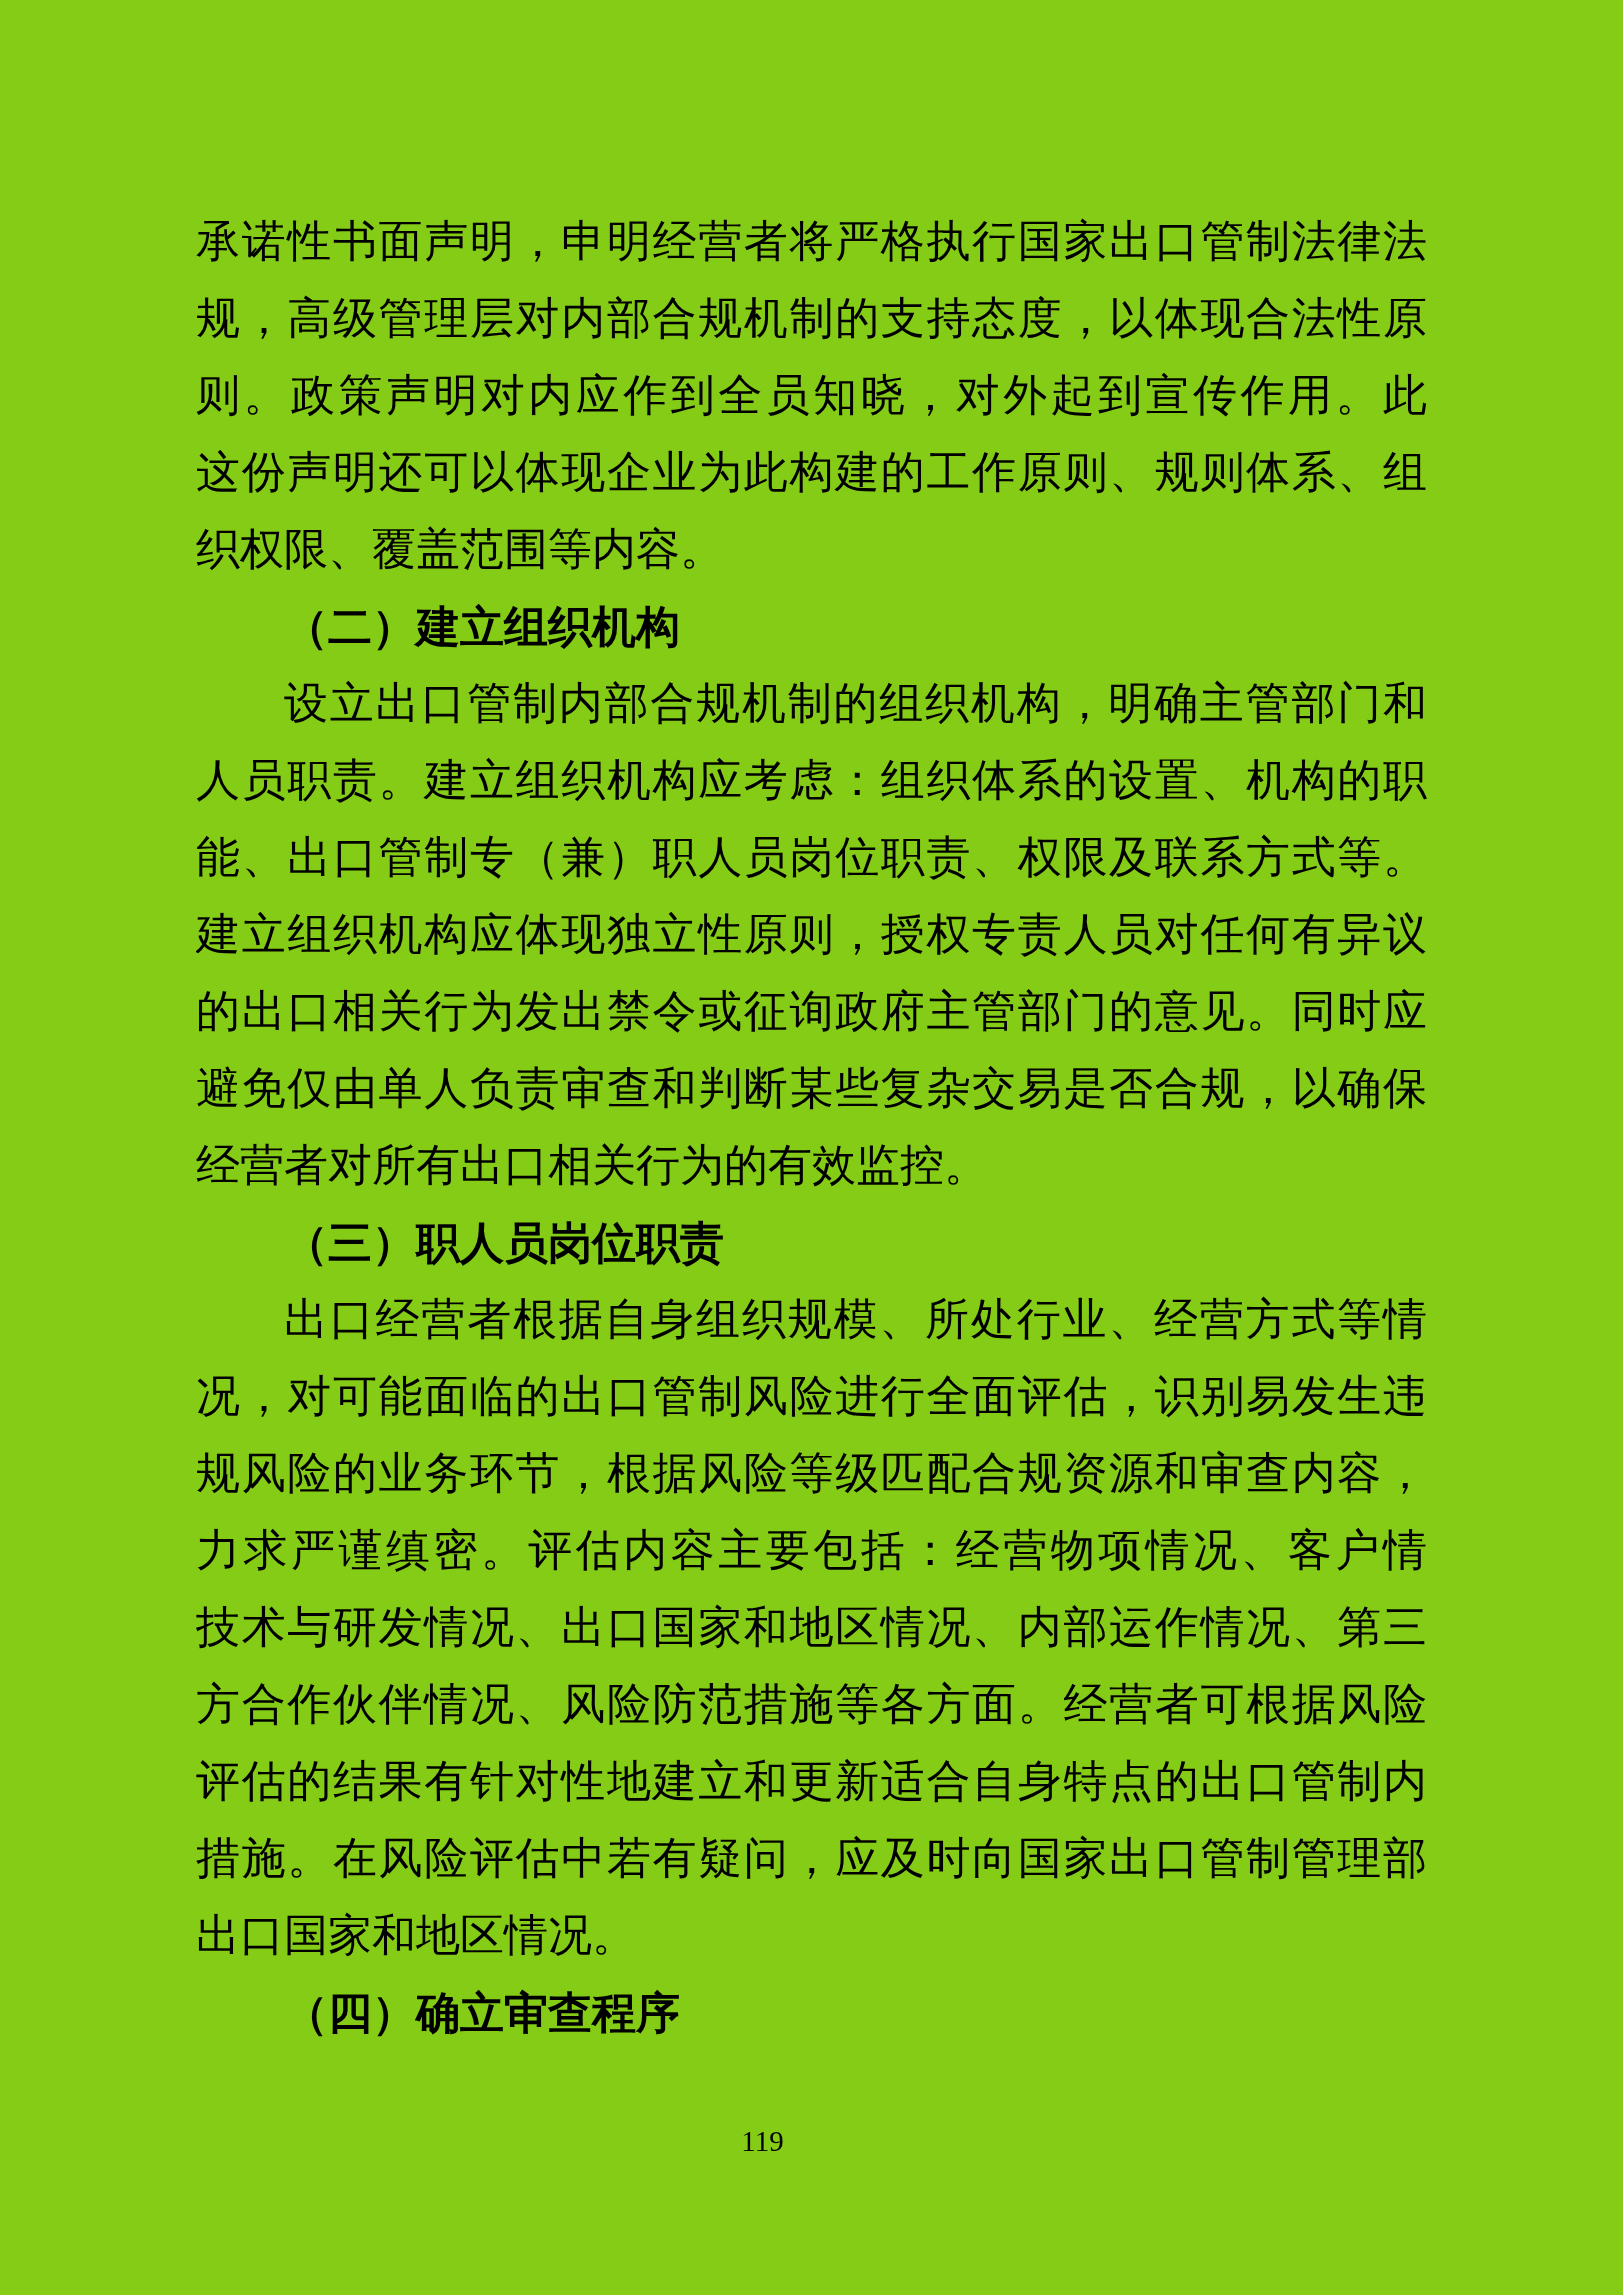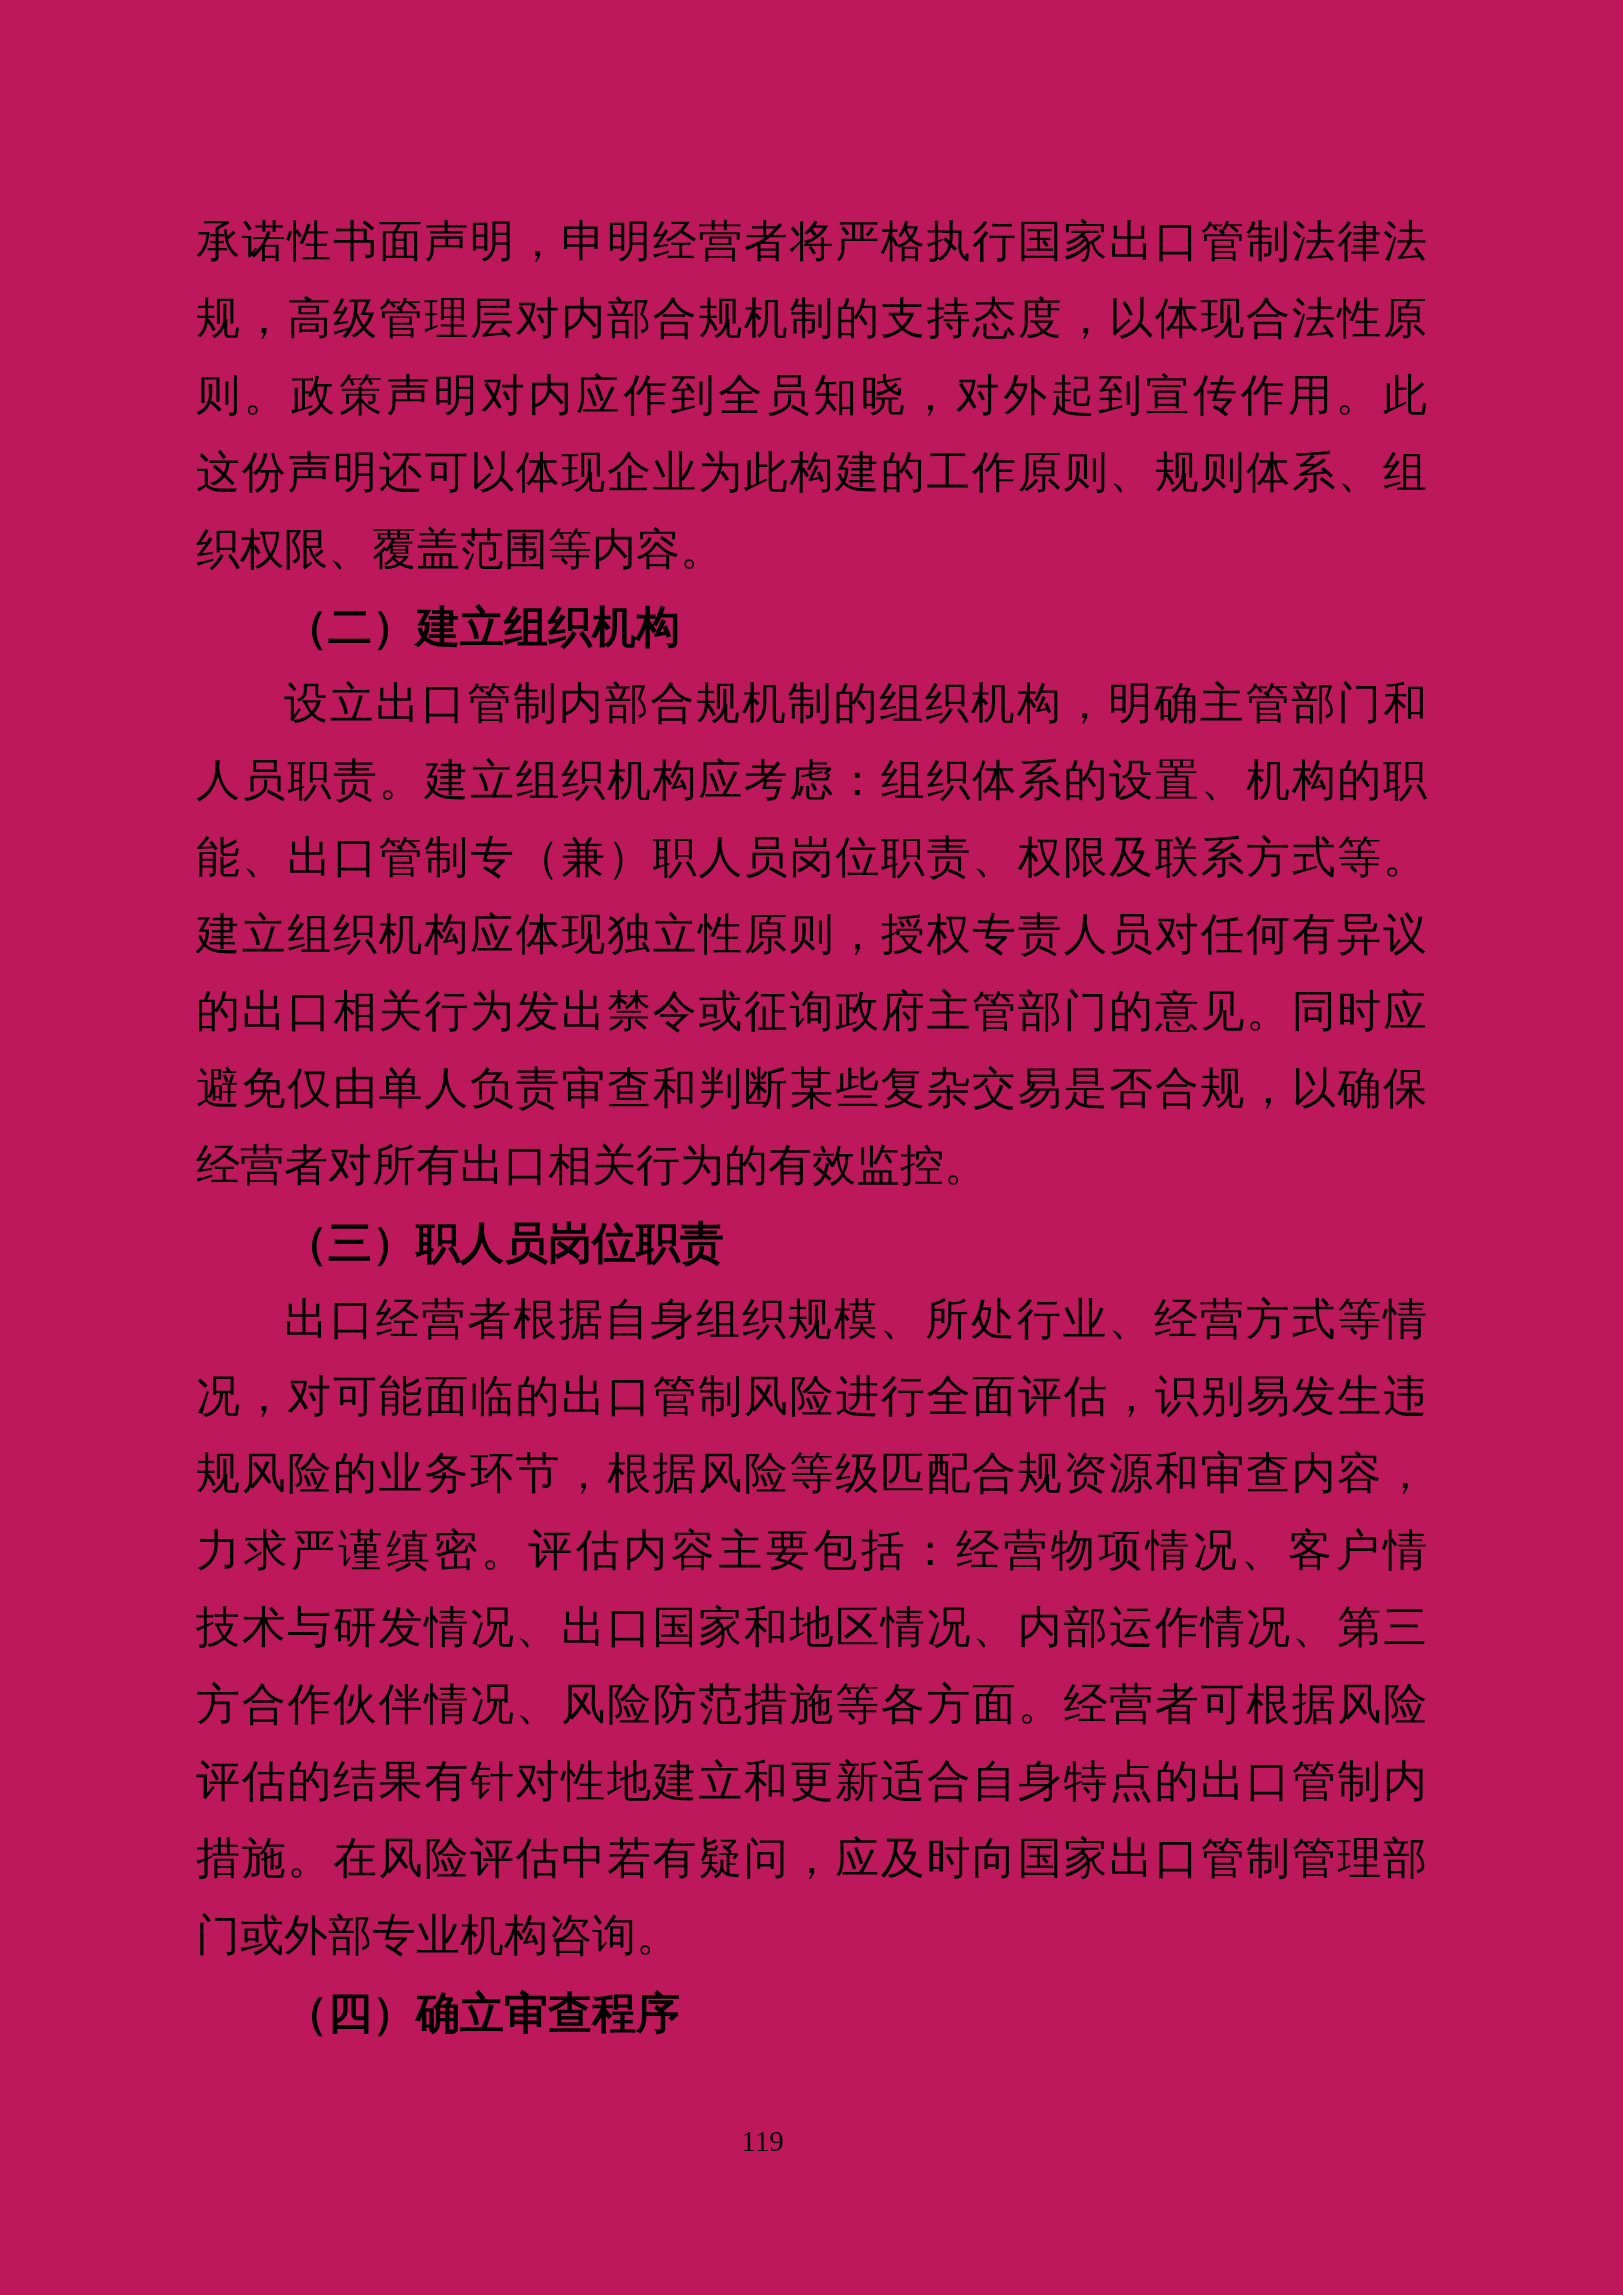--- a/index.html
+++ b/index.html
@@ -4,21 +4,21 @@
 <style>
   html, body {
     margin: 0;
     padding: 0;
     background: #ffffff;
   }
   .page {
     position: relative;
     width: 1623px;
     height: 2295px;
-    background: #be185d;
+    background: #84cc16;
     overflow: hidden;
     font-family: "Liberation Serif", "DejaVu Serif", serif;
     color: #000000;
   }
   .doc-body {
     position: absolute;
     top: 203px;
     left: 196px;
     width: 1231px;
   }
@@ -85,20 +85,20 @@
       <div class="line last">经营者对所有出口相关行为的有效监控。</div>
       <div class="line heading">（三）职人员岗位职责</div>
       <div class="line first">出口经营者根据自身组织规模、所处行业、经营方式等情</div>
       <div class="line cont">况，对可能面临的出口管制风险进行全面评估，识别易发生违</div>
       <div class="line cont">规风险的业务环节，根据风险等级匹配合规资源和审查内容，</div>
       <div class="line cont">力求严谨缜密。评估内容主要包括：经营物项情况、客户情况、</div>
       <div class="line cont">技术与研发情况、出口国家和地区情况、内部运作情况、第三</div>
       <div class="line cont">方合作伙伴情况、风险防范措施等各方面。经营者可根据风险</div>
       <div class="line cont">评估的结果有针对性地建立和更新适合自身特点的出口管制内</div>
       <div class="line cont">措施。在风险评估中若有疑问，应及时向国家出口管制管理部</div>
-      <div class="line last">门或外部专业机构咨询。</div>
+      <div class="line last">出口国家和地区情况。</div>
       <div class="line heading">（四）确立审查程序</div>
     </div>
   <div class="footer">
     <span class="page-number">119</span>
   </div>
 </div>
 
 
 </body></html>

